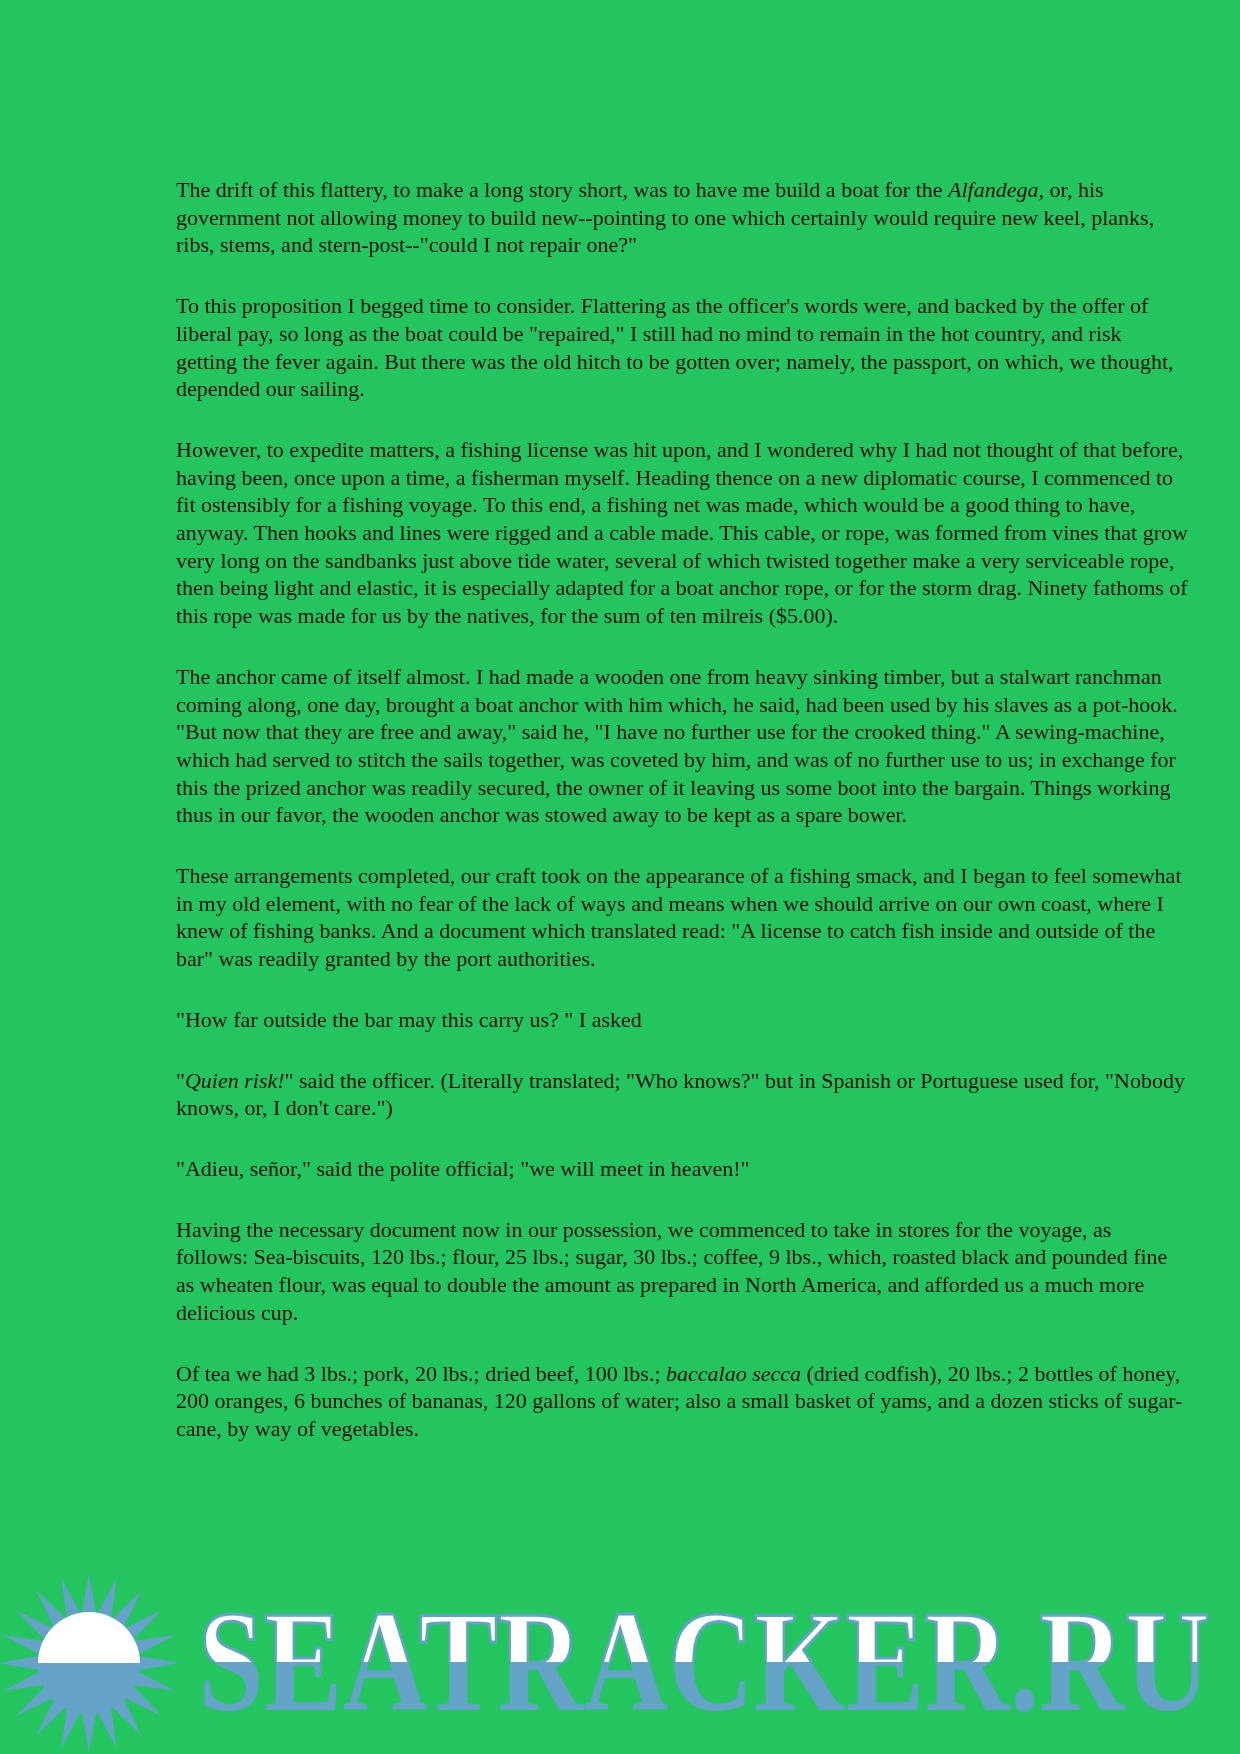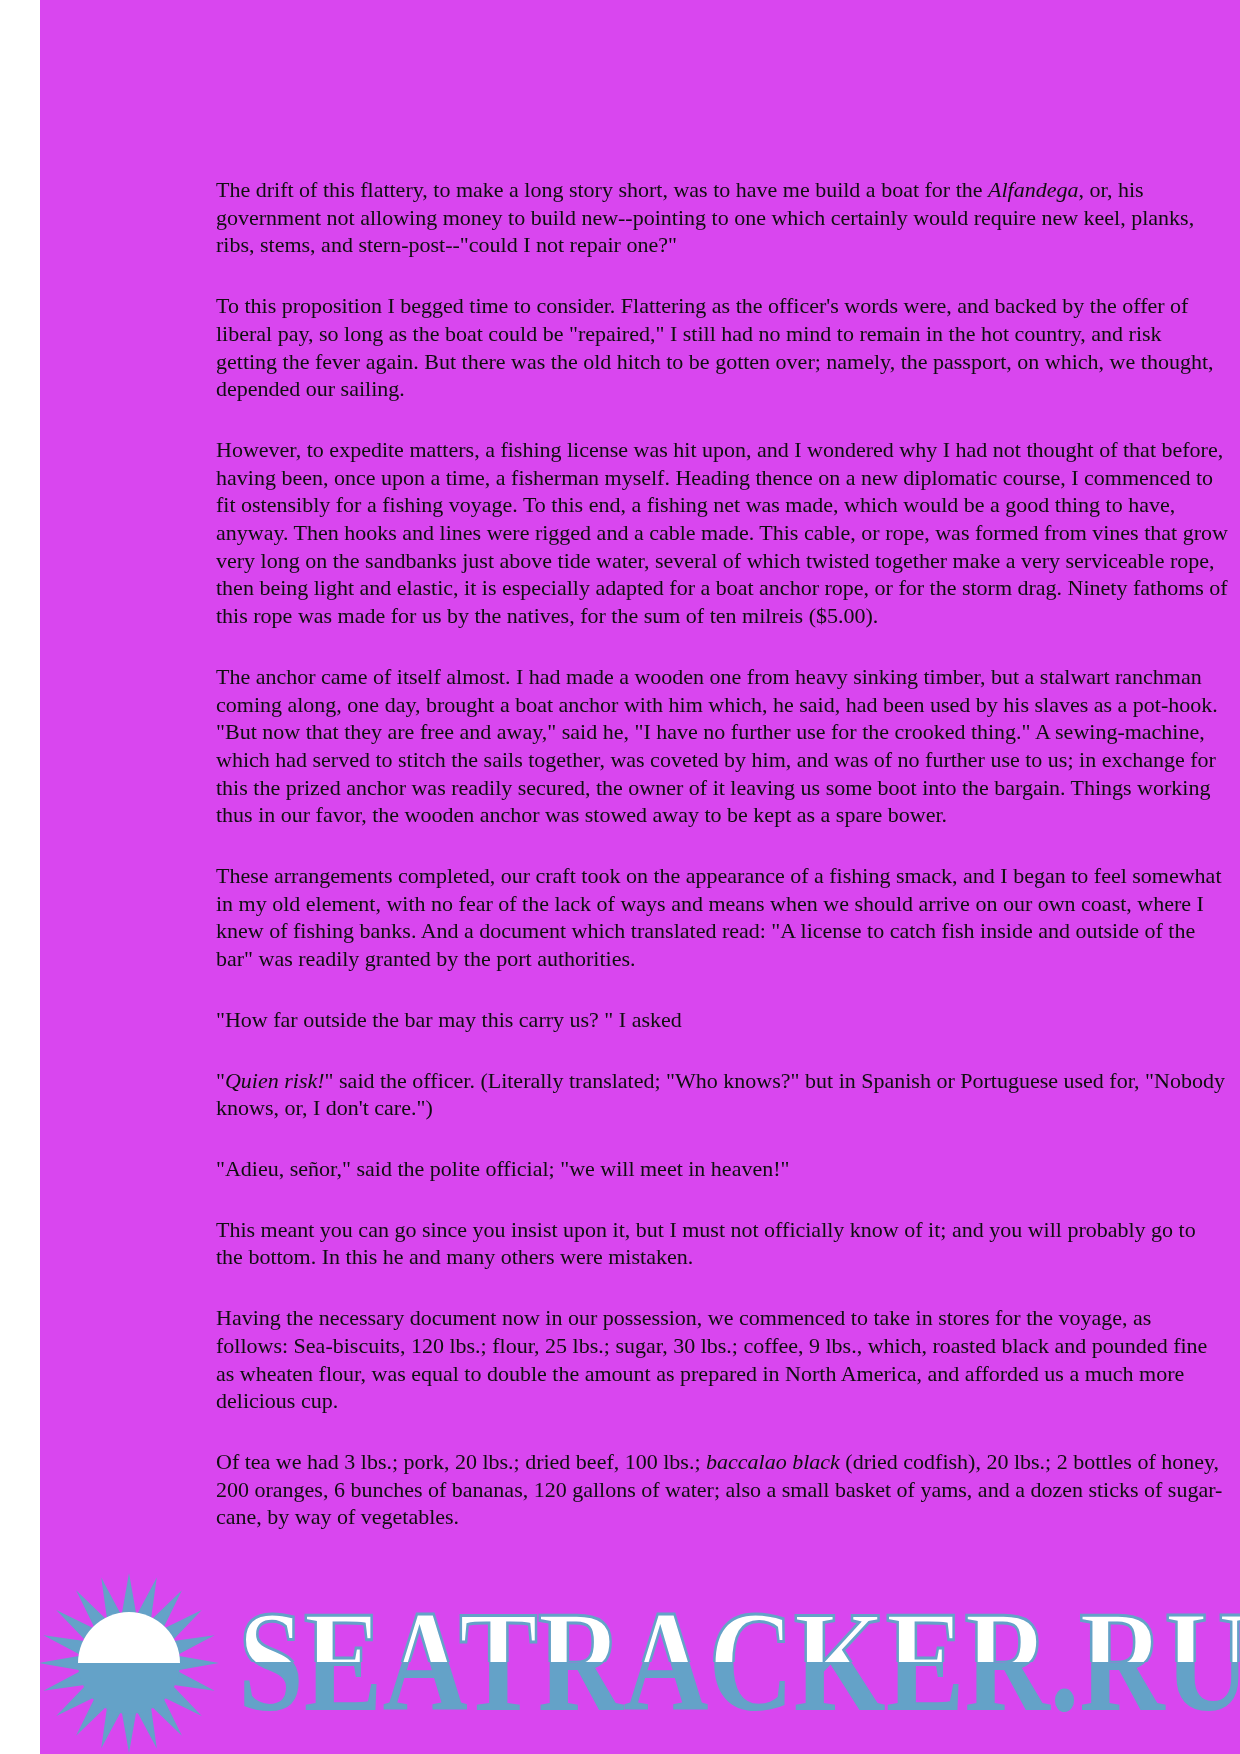--- a/index.html
+++ b/index.html
@@ -10,22 +10,21 @@
   body {
     width: 1240px;
     height: 1754px;
     position: relative;
     overflow: hidden;
     font-family: "Liberation Serif", serif;
   }
   .page {
     position: absolute;
     inset: 0;
-    background: #d946ef;
-    margin-left: 40px;
+    background: #22c55e;
   }
   .page-text {
     position: absolute;
     left: 176px;
     top: 176px;
     width: 1012px;
     font-size: 22px;
     line-height: 27.7px;
     color: #0f0f0f;
     text-align: left;
@@ -70,23 +69,22 @@
 
   <div class="page-text" style="color: rgb(15, 15, 15);">
       <p><span>The drift of this flattery, to make a long story short, was to have me build a boat for the </span><i>Alfandega</i><span>, or, his government not allowing money to build new--pointing to one which certainly would require new keel, planks, ribs, stems, and stern-post--"could I not repair one?"</span></p>
       <p><span>To this proposition I begged time to consider. Flattering as the officer's words were, and backed by the offer of liberal pay, so long as the boat could be "repaired," I still had no mind to remain in the hot country, and risk getting the fever again. But there was the old hitch to be gotten over; namely, the passport, on which, we thought, depended our sailing.</span></p>
       <p><span>However, to expedite matters, a fishing license was hit upon, and I wondered why I had not thought of that before, having been, once upon a time, a fisherman myself. Heading thence on a new diplomatic course, I commenced to fit ostensibly for a fishing voyage. To this end, a fishing net was made, which would be a good thing to have, anyway. Then hooks and lines were rigged and a cable made. This cable, or rope, was formed from vines that grow very long on the sandbanks just above tide water, several of which twisted together make a very serviceable rope, then being light and elastic, it is especially adapted for a boat anchor rope, or for the storm drag. Ninety fathoms of this rope was made for us by the natives, for the sum of ten milreis ($5.00).</span></p>
       <p><span>The anchor came of itself almost. I had made a wooden one from heavy sinking timber, but a stalwart ranchman coming along, one day, brought a boat anchor with him which, he said, had been used by his slaves as a pot-hook. "But now that they are free and away," said he, "I have no further use for the crooked thing." A sewing-machine, which had served to stitch the sails together, was coveted by him, and was of no further use to us; in exchange for this the prized anchor was readily secured, the owner of it leaving us some boot into the bargain. Things working thus in our favor, the wooden anchor was stowed away to be kept as a spare bower.</span></p>
       <p><span>These arrangements completed, our craft took on the appearance of a fishing smack, and I began to feel somewhat in my old element, with no fear of the lack of ways and means when we should arrive on our own coast, where I knew of fishing banks. And a document which translated read: "A license to catch fish inside and outside of the bar" was readily granted by the port authorities.</span></p>
       <p><span>"How far outside the bar may this carry us? " I asked</span></p>
       <p><span>"</span><i>Quien risk!</i><span>" said the officer. (Literally translated; "Who knows?" but in Spanish or Portuguese used for, "Nobody knows, or, I don't care.")</span></p>
       <p><span>"Adieu, señor," said the polite official; "we will meet in heaven!"</span></p>
-      <p><span>This meant you can go since you insist upon it, but I must not officially know of it; and you will probably go to the bottom. In this he and many others were mistaken.</span></p>
       <p><span>Having the necessary document now in our possession, we commenced to take in stores for the voyage, as follows: Sea-biscuits, 120 lbs.; flour, 25 lbs.; sugar, 30 lbs.; coffee, 9 lbs., which, roasted black and pounded fine as wheaten flour, was equal to double the amount as prepared in North America, and afforded us a much more delicious cup.</span></p>
-      <p><span>Of tea we had 3 lbs.; pork, 20 lbs.; dried beef, 100 lbs.; </span><i>baccalao black</i><span> (dried codfish), 20 lbs.; 2 bottles of honey, 200 oranges, 6 bunches of bananas, 120 gallons of water; also a small basket of yams, and a dozen sticks of sugar-cane, by way of vegetables.</span></p>
+      <p><span>Of tea we had 3 lbs.; pork, 20 lbs.; dried beef, 100 lbs.; </span><i>baccalao secca</i><span> (dried codfish), 20 lbs.; 2 bottles of honey, 200 oranges, 6 bunches of bananas, 120 gallons of water; also a small basket of yams, and a dozen sticks of sugar-cane, by way of vegetables.</span></p>
     </div>
 
   <svg class="watermark" viewBox="0 0 1240 184" width="1240" height="184" xmlns="http://www.w3.org/2000/svg">
     <defs>
       <clipPath id="wm-clip-top">
           <rect x="0" y="0" width="1240" height="92"></rect>
         </clipPath>
       <clipPath id="wm-clip-bottom">
           <rect x="0" y="92" width="1240" height="92"></rect>
         </clipPath>

